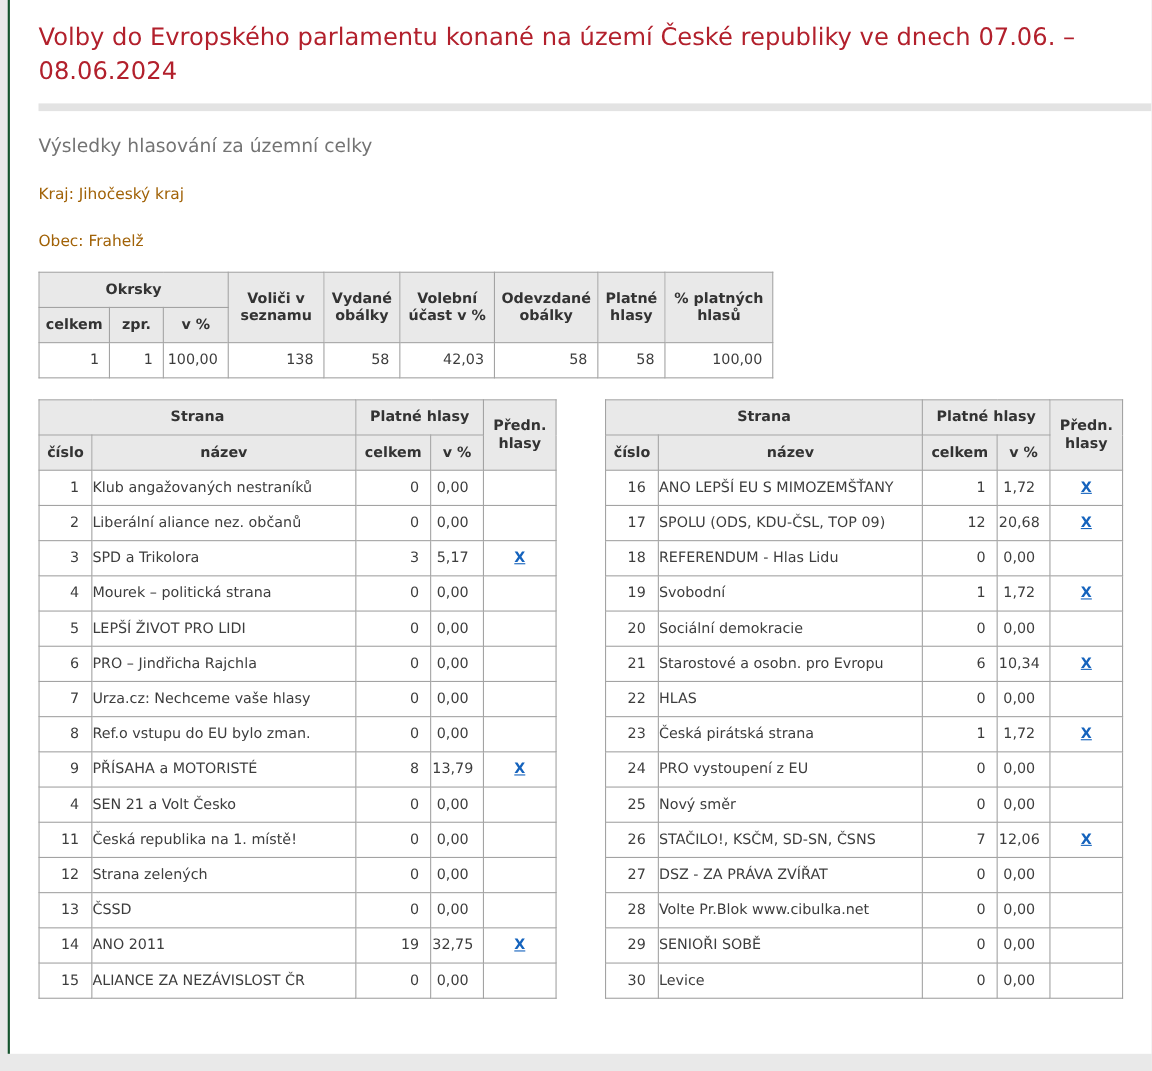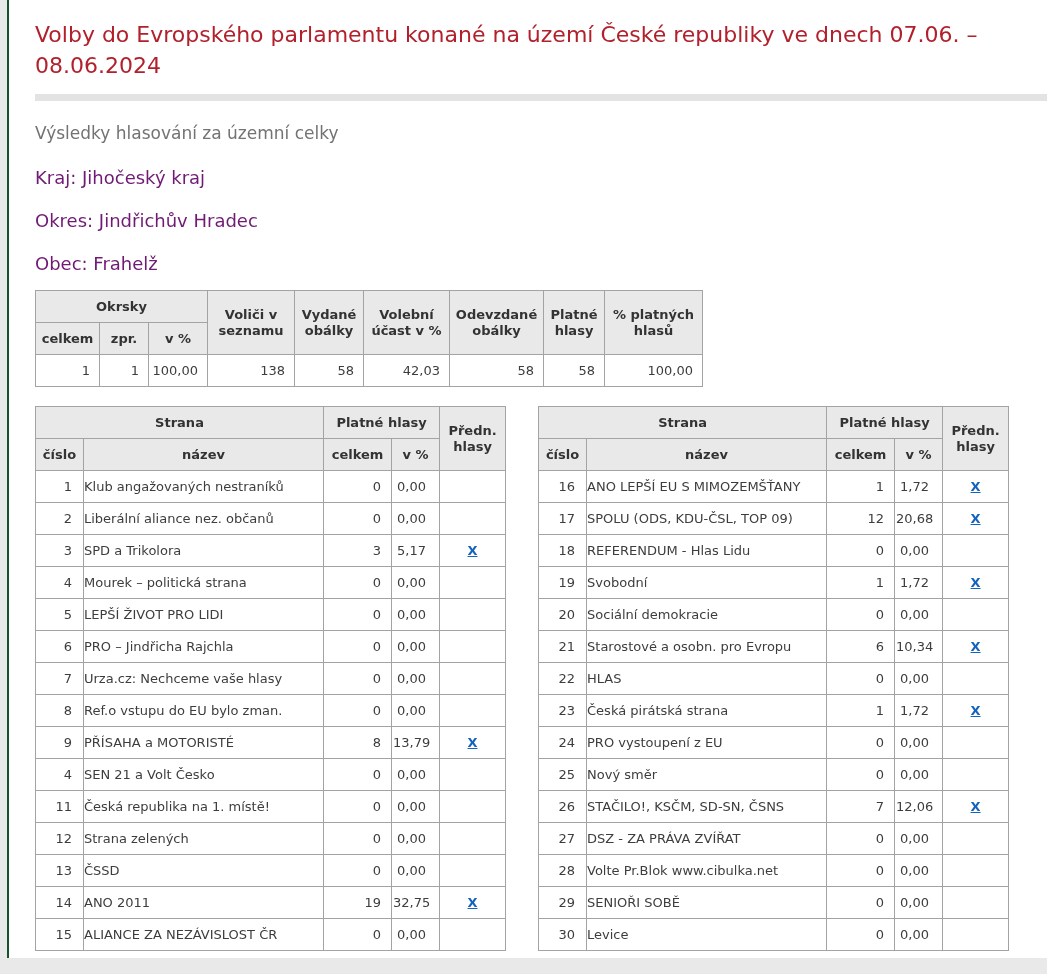--- a/index.html
+++ b/index.html
@@ -35,23 +35,23 @@
   }
   .subtitle {
     margin: 22px 0 0 26px;
     font-size: 17px;
     line-height: 20px;
     font-weight: normal;
     color: #737373;
   }
   .loc-line {
     margin: 26px 0 0 26px;
-    font-size: 18px;
+    font-size: 14px;
     line-height: 17px;
-    color: #701a75;
+    color: #a16207;
   }
   table {
     border-collapse: collapse;
     table-layout: fixed;
   }
   th, td {
     border: 1px solid #a3a3a3;
     font-size: 13px;
     overflow: hidden;
     vertical-align: middle;
@@ -73,21 +73,21 @@
     width: 667px;
     border-radius: 24px;
   }
   .summary-table tr { height: 32px; }
   .summary-table td {
     text-align: right;
     padding-right: 9px;
   }
   .parties-wrap {
     display: flex;
-    gap: 32px;
+    gap: 44px;
     margin: 19px 0 0 26px;
   }
   .party-table { width: 470px; }
   .party-table tr { height: 32px; }
   .party-table td.num  { text-align: right;  padding-right: 11px; }
   .party-table td.name { text-align: left;   padding-left: 0; }
   .party-table td.tot  { text-align: right;  padding-right: 10px; }
   .party-table td.pct  { text-align: center;  padding-right: 9px; }
   .party-table td.pref { text-align: center; }
   a.pref-link {
@@ -101,21 +101,20 @@
 
 <div class="content">
 
   <h1 class="page-title">Volby do Evropského parlamentu konané na území České republiky ve dnech 07.06. – 08.06.2024</h1>
 
   <div class="divider"></div>
 
   <h2 class="subtitle">Výsledky hlasování za územní celky</h2>
 
   <div class="loc-line">Kraj: Jihočeský kraj</div>
-  <div class="loc-line">Okres: Jindřichův Hradec</div>
   <div class="loc-line">Obec: Frahelž</div>
 
   <table class="summary-table">
     <colgroup>
       <col style="width:64px">
         <col style="width:49px">
         <col style="width:59px">
       <col style="width:87px">
         <col style="width:69px">
         <col style="width:86px">

